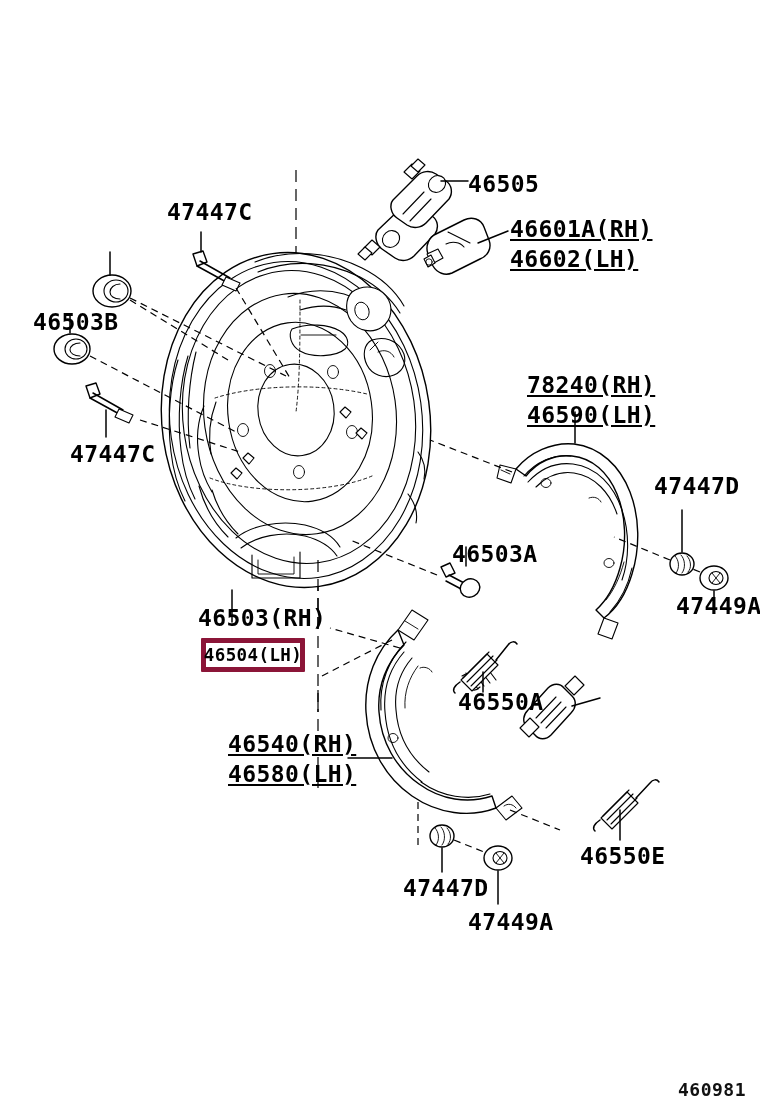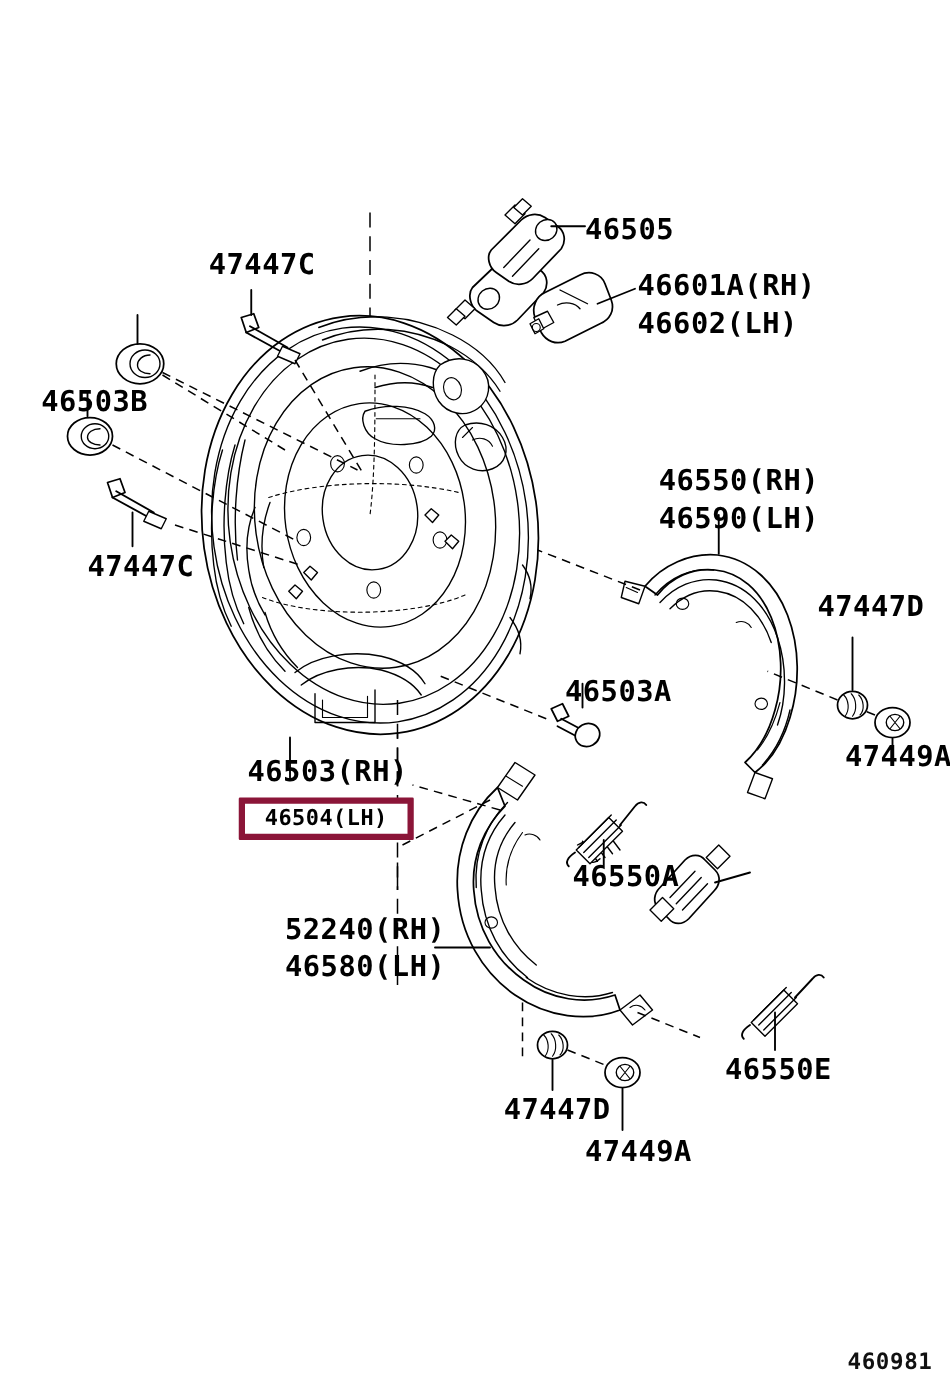--- a/index.html
+++ b/index.html
@@ -17,21 +17,21 @@
     font-family:"DejaVu Sans Mono","Liberation Mono",monospace;
     font-weight:700;
     font-size:23px;
     letter-spacing:0.4px;
     color:#000;
     white-space:nowrap;
     line-height:1.28;
     user-select:none;
   }
   .lbl.two{line-height:1.30;}
-  .lbl span{display:block;}
+  .lbl span{display:block;text-decoration:underline;}
 
   
   .hl{
     position:absolute;
     border:5px solid #8B1538;
     background:#ffffff;
     box-sizing:border-box;
     border-radius:1px;
   }
   .hl .hltext{
@@ -326,41 +326,41 @@
   <div class="lbl two" style="left:510px;top:215px;">
     <span>46601A(RH)</span>
     <span>46602(LH)</span>
   </div>
 
   <div class="lbl" style="left:33px;top:308px;">46503B</div>
 
   <div class="lbl" style="left:70px;top:440px;">47447C</div>
 
   <div class="lbl two" style="left:527px;top:371px;">
-    <span>46550(RH)</span>
+    <span>78240(RH)</span>
     <span>46590(LH)</span>
   </div>
 
   <div class="lbl" style="left:654px;top:472px;">47447D</div>
 
   <div class="lbl" style="left:452px;top:540px;">46503A</div>
 
   <div class="lbl" style="left:676px;top:592px;">47449A</div>
 
   <div class="lbl" style="left:198px;top:604px;text-align:center;">46503(RH)</div>
 
-  <div class="hl" style="left:191px;top:638px;width:140px;height:34px;text-decoration:underline;">
+  <div class="hl" style="left:201px;top:638px;width:104px;height:34px;text-decoration:underline;">
     <div class="hltext">46504(LH)</div>
   </div>
 
   <div class="lbl" style="left:458px;top:688px;text-align:center;">46550A</div>
 
 
   <div class="lbl two" style="left:228px;top:730px;">
-    <span>52240(RH)</span>
+    <span>46540(RH)</span>
     <span>46580(LH)</span>
   </div>
 
   <div class="lbl" style="left:580px;top:842px;text-align:center;">46550E</div>
 
   <div class="lbl" style="left:403px;top:874px;">47447D</div>
 
   <div class="lbl" style="left:468px;top:908px;">47449A</div>
 
   <div class="figno">460981</div>

